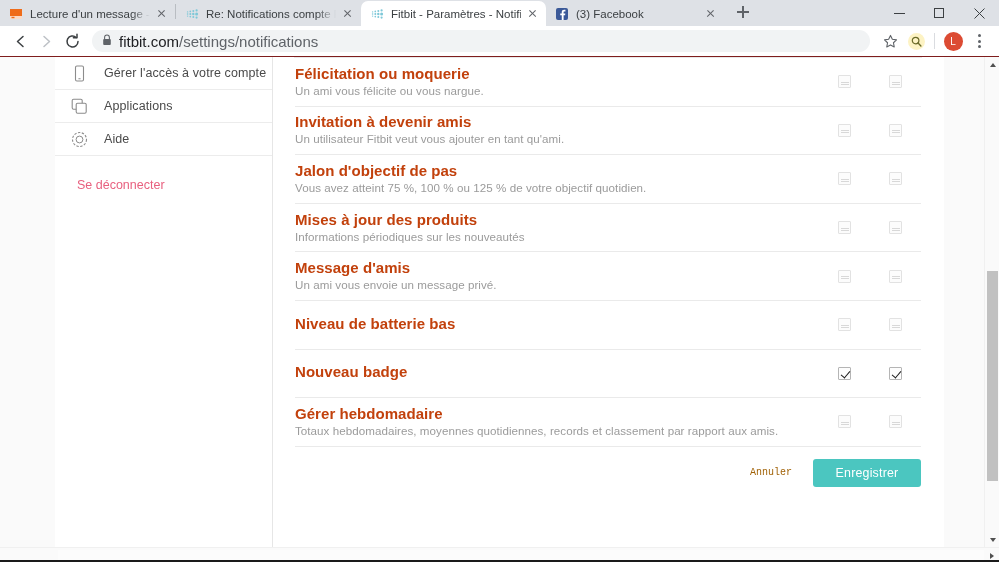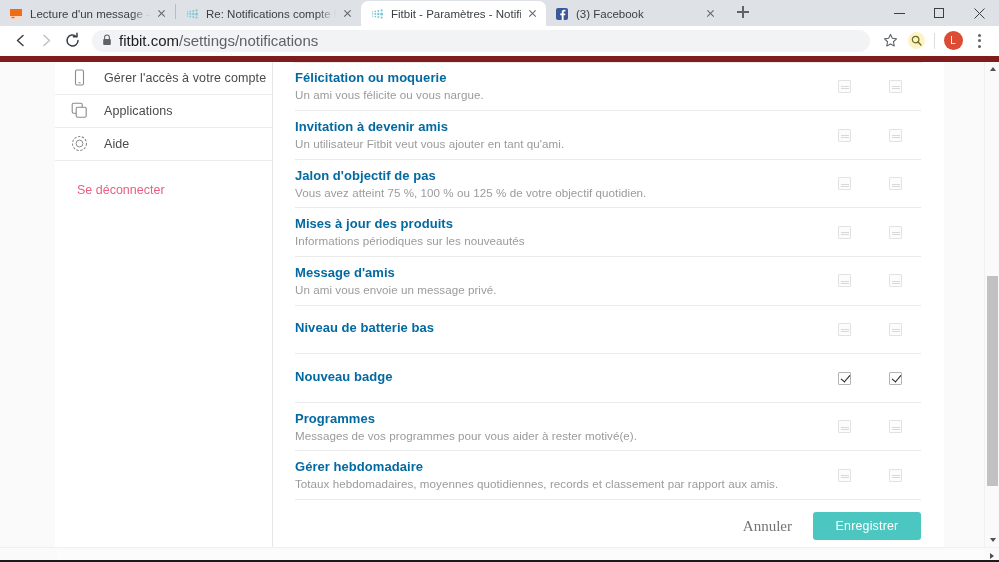--- a/index.html
+++ b/index.html
@@ -181,21 +181,21 @@
   }
   .kebab i { width:3px; height:3px; border-radius:50%; background:#5f6368; display:block; }
 
   
   .viewport {
     flex: 1 1 auto;
     background: #fafafa;
     position: relative;
     display: flex;
     overflow: hidden;
-    border-top: 6px solid #7f1d1d;
+    border-top: 1px solid #7f1d1d;
   }
   .page {
     flex: 1 1 auto;
     display: flex;
     background: #fafafa;
     position: relative;
   }
 
   .gutter-left { width: 55px; flex: 0 0 55px; background:#fafafa; }
 
@@ -241,22 +241,22 @@
   .toprule { height:1px; background:#e9e9e9; margin: 0 -1px; }
   .row {
     display: flex;
     align-items: center;
     height: 48.6px;
     border-bottom: 1px solid #eaeaea;
   }
   .row:last-of-type { border-bottom: 1px solid #eaeaea; }
   .row .rtext { flex: 1 1 auto; padding-right: 14px; }
   .row .rtitle {
-    font-size: 13px;
-    color: #0369a1;
+    font-size: 15px;
+    color: #c2410c;
     font-weight: bold;
     line-height: 16px;
     margin-bottom: 2px;
     letter-spacing: .05px;
   }
   .row .rdesc {
     font-size: 11.6px;
     color: #9b9b9b;
     line-height: 14px;
     letter-spacing: .05px;
@@ -296,27 +296,27 @@
   }
 
   .actions {
     display: flex;
     align-items: center;
     justify-content: flex-end;
     height: 52px;
     gap: 9px;
   }
   .btn-cancel {
-    font-size: 15px;
-    color: #737373;
+    font-size: 10px;
+    color: #a16207;
     padding: 6px 12px;
     cursor: pointer;
     background: none;
     border: none;
-    font-family: Liberation Serif, serif;
+    font-family: Liberation Mono, monospace;
   }
   .btn-save {
     background: #4bc6c0;
     color: #ffffff;
     font-size: 12.4px;
     border: none;
     border-radius: 3px;
     width: 108px;
     height: 28px;
     cursor: pointer;
@@ -653,32 +653,20 @@
             <div class="rtitle">Nouveau badge</div>
           </div>
           <div class="cbcell">
               <span class="cb on"></span>
             </div>
           <div class="cbcell">
               <span class="cb on"></span>
             </div>
         </div>
 
-        <div class="row">
-          <div class="rtext">
-            <div class="rtitle">Programmes</div>
-            <div class="rdesc">Messages de vos programmes pour vous aider à rester motivé(e).</div>
-          </div>
-          <div class="cbcell">
-              <span class="cb off"></span>
-            </div>
-          <div class="cbcell">
-              <span class="cb off"></span>
-            </div>
-        </div>
 
         <div class="row">
           <div class="rtext">
             <div class="rtitle">Gérer hebdomadaire</div>
             <div class="rdesc">Totaux hebdomadaires, moyennes quotidiennes, records et classement par rapport aux amis.</div>
           </div>
           <div class="cbcell">
               <span class="cb off"></span>
             </div>
           <div class="cbcell">

